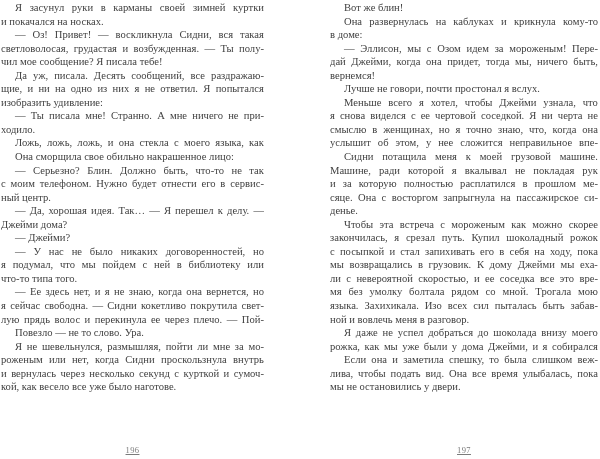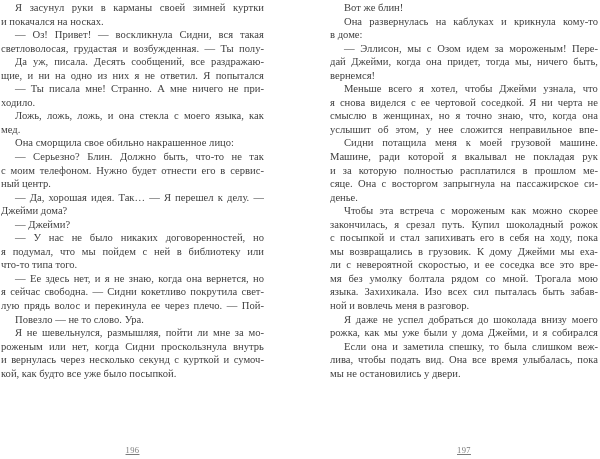--- a/index.html
+++ b/index.html
@@ -76,20 +76,21 @@
           </div>
           <div class="line j">
             <span>светловолосая,</span>
             <span>грудастая</span>
             <span>и</span>
             <span>возбужденная.</span>
             <span>—</span>
             <span>Ты</span>
             <span>полу-</span>
           </div>
+          <div class="line end">чил мое сообщение? Я писала тебе!</div>
         </div>
         <div class="para">
           <div class="line j first">
             <span>Да</span>
             <span>уж,</span>
             <span>писала.</span>
             <span>Десять</span>
             <span>сообщений,</span>
             <span>все</span>
             <span>раздражаю-</span>
@@ -101,20 +102,21 @@
             <span>на</span>
             <span>одно</span>
             <span>из</span>
             <span>них</span>
             <span>я</span>
             <span>не</span>
             <span>ответил.</span>
             <span>Я</span>
             <span>попытался</span>
           </div>
+          <div class="line end">изобразить удивление:</div>
         </div>
         <div class="para">
           <div class="line j first">
             <span>—</span>
             <span>Ты</span>
             <span>писала</span>
             <span>мне!</span>
             <span>Странно.</span>
             <span>А</span>
             <span>мне</span>
@@ -130,21 +132,20 @@
             <span>ложь,</span>
             <span>ложь,</span>
             <span>и</span>
             <span>она</span>
             <span>стекла</span>
             <span>с</span>
             <span>моего</span>
             <span>языка,</span>
             <span>как</span>
           </div>
-          <div class="line end">мед.</div>
         </div>
         <div class="para">
           <div class="line end first">Она сморщила свое обильно накрашенное лицо:</div>
         </div>
         <div class="para">
           <div class="line j first">
             <span>—</span>
             <span>Серьезно?</span>
             <span>Блин.</span>
             <span>Должно</span>
@@ -276,21 +277,21 @@
             <span>и</span>
             <span>вернулась</span>
             <span>через</span>
             <span>несколько</span>
             <span>секунд</span>
             <span>с</span>
             <span>курткой</span>
             <span>и</span>
             <span>сумоч-</span>
           </div>
-          <div class="line end">кой, как будто все уже было посыпкой.</div>
+          <div class="line end">кой, как весело все уже было наготове.</div>
         </div>
       </div>
     <div class="folio">196</div>
   </div>
 
   <div class="page page-right">
     <div class="textblock">
         <div class="para">
           <div class="line end first">Вот же блин!</div>
         </div>
@@ -325,20 +326,23 @@
             <span>она</span>
             <span>придет,</span>
             <span>тогда</span>
             <span>мы,</span>
             <span>ничего</span>
             <span>быть,</span>
           </div>
           <div class="line end">вернемся!</div>
         </div>
         <div class="para">
+          <div class="line end first">Лучше не говори, почти простонал я вслух.</div>
+        </div>
+        <div class="para">
           <div class="line j first">
             <span>Меньше</span>
             <span>всего</span>
             <span>я</span>
             <span>хотел,</span>
             <span>чтобы</span>
             <span>Джейми</span>
             <span>узнала,</span>
             <span>что</span>
           </div>

